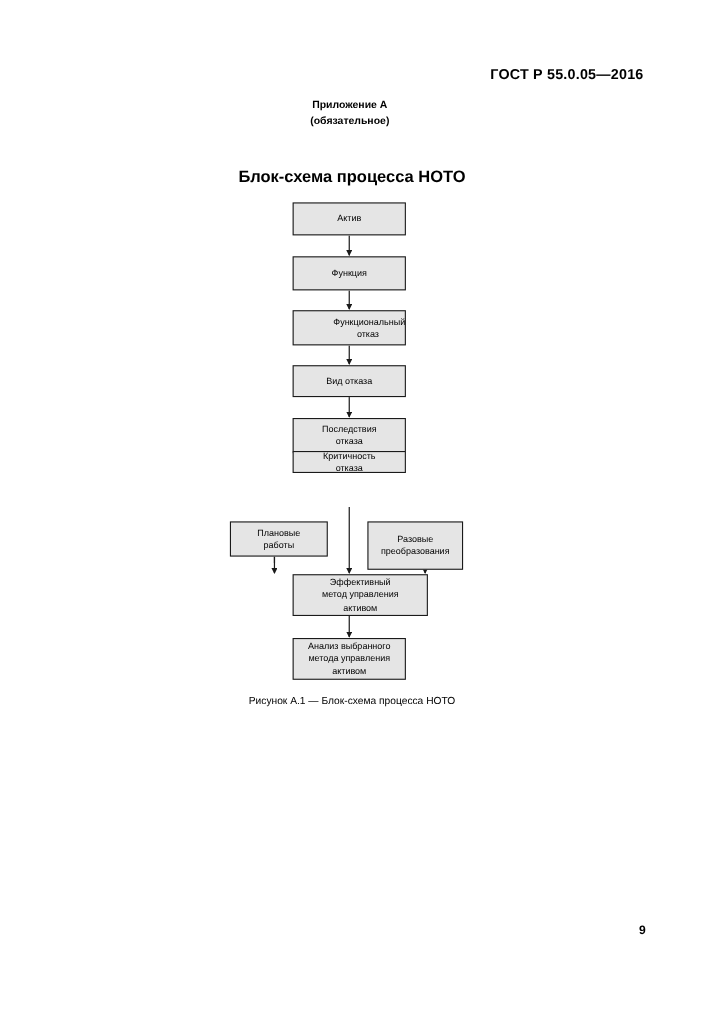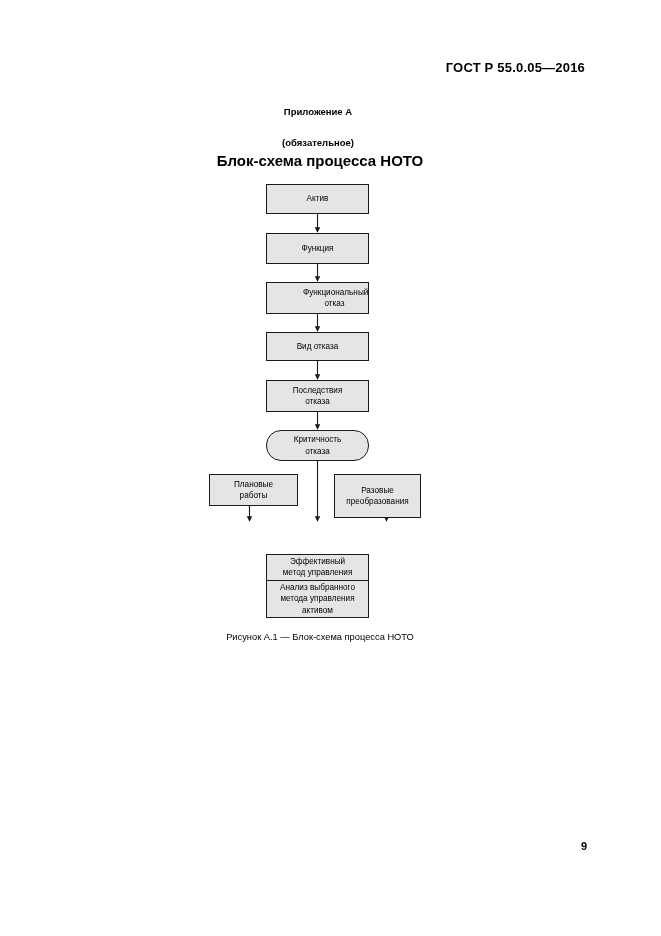--- a/index.html
+++ b/index.html
@@ -35,21 +35,21 @@
   #appendix-heading {
     position: absolute;
     top: 88px;
     left: 0;
     width: 636px;
     text-align: center;
     font-size: 9.5px;
     font-weight: bold;
     line-height: 15px;
   }
-  #appendix-heading div { white-space: nowrap; margin-top: 16px; }
+  #appendix-heading div { white-space: nowrap; }
 
   
   #figure-title {
     position: absolute;
     top: 152px;
     left: 0;
     width: 640px;
     text-align: center;
     font-size: 15px;
     font-weight: bold;
@@ -174,42 +174,42 @@
       <span>Вид отказа</span>
     </div>
 
     <div class="node" style="left:266px; top:380px; width:103px; height:32px;">
       <span>
         <span>Последствия</span>
         <span>отказа</span>
       </span>
     </div>
 
-    <div class="node" style="left:266px; top:430px; width:103px; height:31px;border-radius:15px;">
+    <div class="node" style="left:266px; top:410px; width:103px; height:20px;">
       <span>
         <span>Критичность</span>
         <span>отказа</span>
       </span>
     </div>
 
     <div class="node" style="left:209px; top:474px; width:89px; height:32px;">
       <span>
         <span>Плановые</span>
         <span>работы</span>
       </span>
     </div>
 
     <div class="node" style="left:334px; top:474px; width:87px; height:44px;">
       <span>
         <span>Разовые</span>
         <span>преобразования</span>
       </span>
     </div>
 
-    <div class="node" style="left:266px; top:522px; width:103px; height:38px;margin-top:32px;">
+    <div class="node" style="left:266px; top:522px; width:123px; height:38px;">
       <span>
         <span>Эффективный</span>
         <span>метод управления</span>
         <span>активом</span>
       </span>
     </div>
 
     <div class="node" style="left:266px; top:580px; width:103px; height:38px;">
       <span>
         <span>Анализ выбранного</span>

